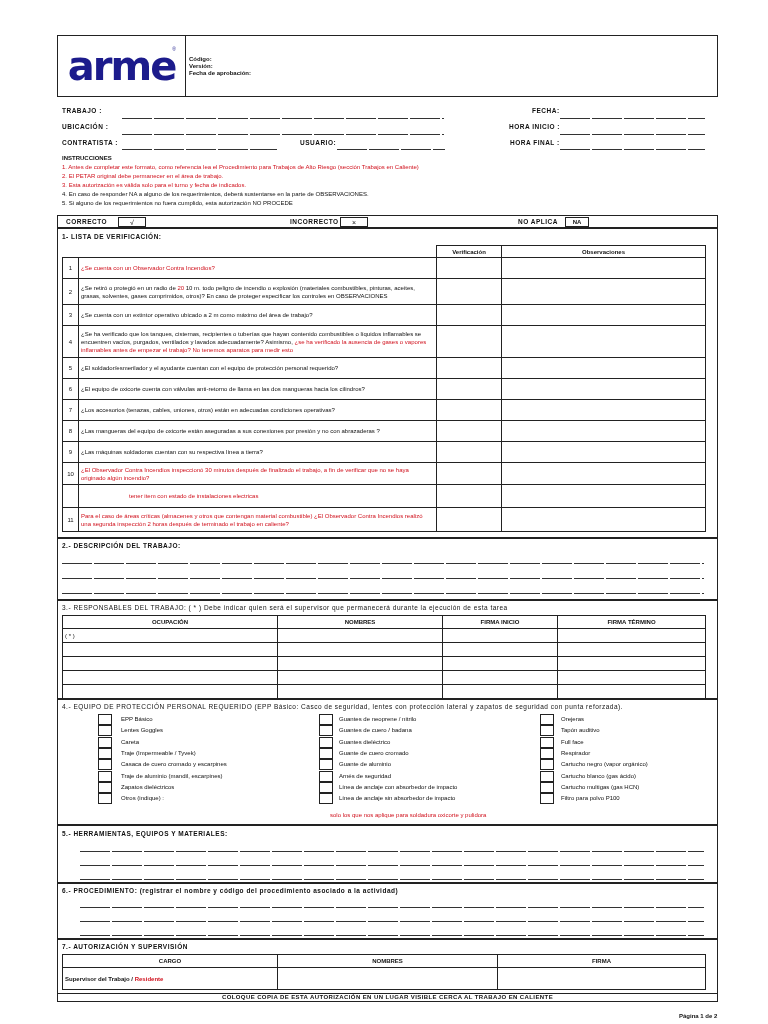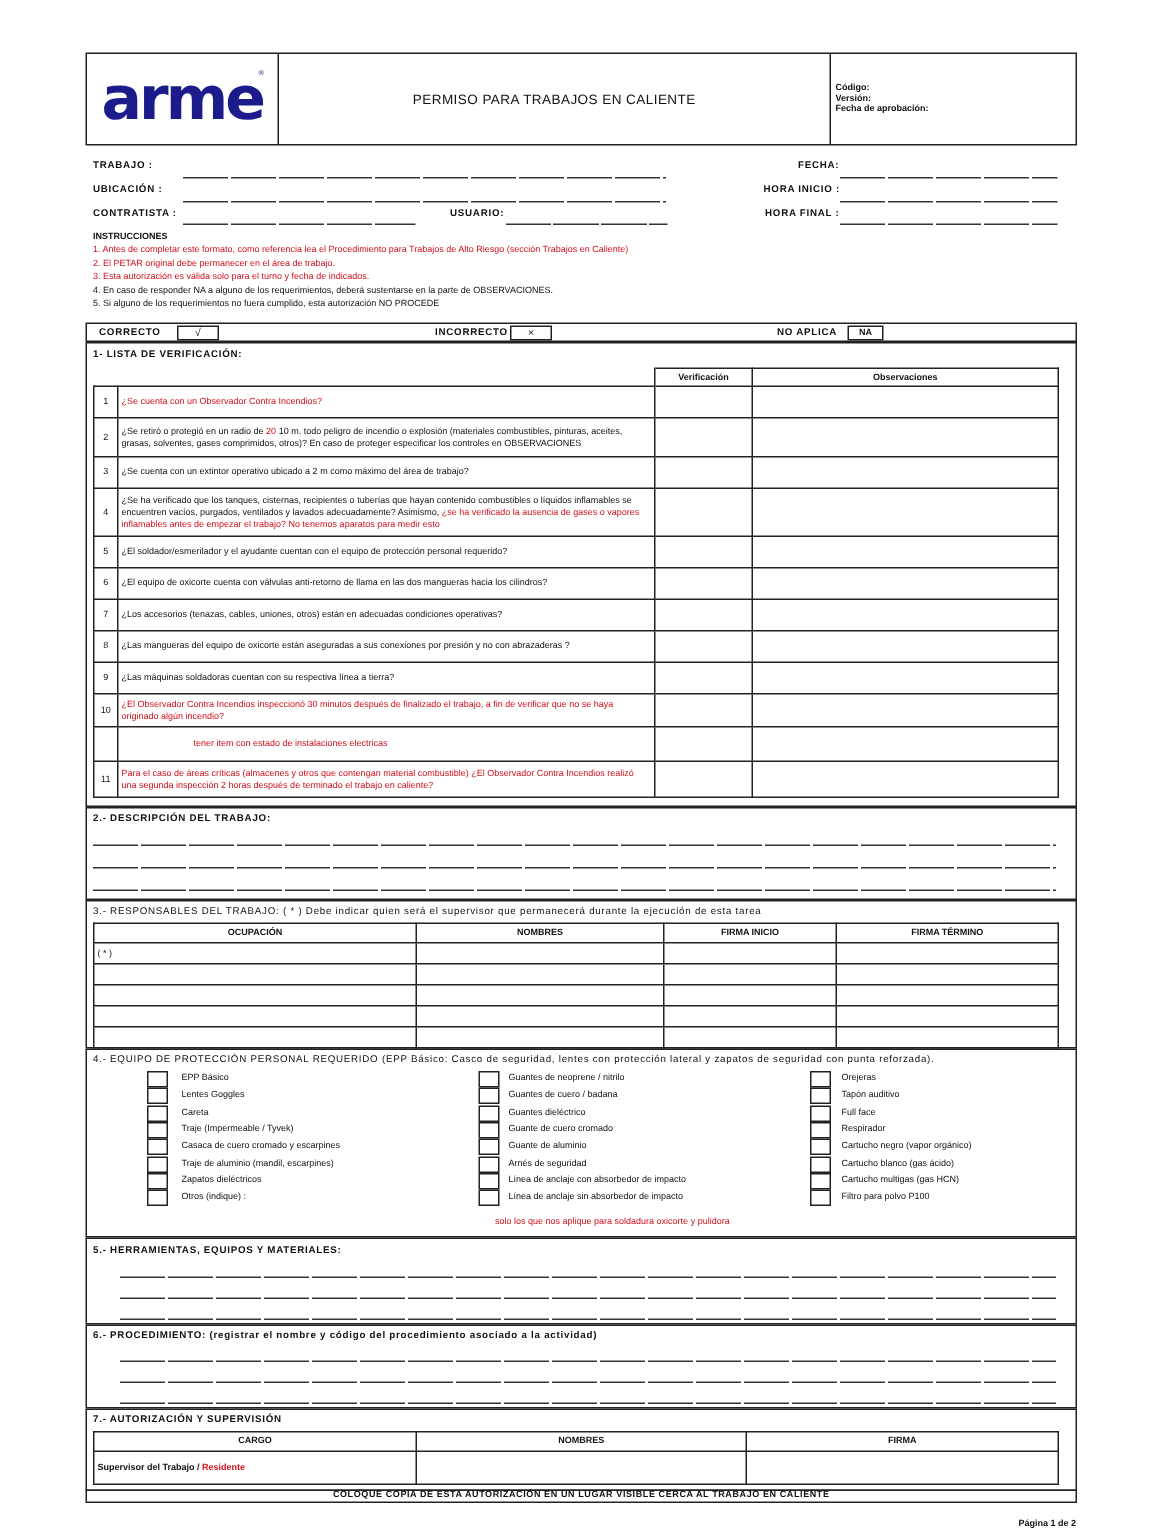--- a/index.html
+++ b/index.html
@@ -40,21 +40,20 @@
   .line { position: absolute; height: 1px; background: repeating-linear-gradient(90deg, #333 0 30px, #fff 30px 32px); }
 </style>
 </head>
 <body>
 
 <div id="hdr" class="abs">
   <div class="logo">
     <span class="word">arme</span>
     <span class="reg">®</span>
   </div>
-  <div class="title">PERMISO PARA TRABAJOS EN CALIENTE</div>
   <div class="meta">
     <div>Código:</div>
     <div>Versión:</div>
     <div>Fecha de aprobación:</div>
   </div>
 </div>
 
 <div class="abs flabel" style="left:62px;top:107px;">TRABAJO :</div>
 <div class="line" style="left:122px;top:118px;width:322px;"></div>
 <div class="abs flabel" style="left:62px;top:123px;">UBICACIÓN :</div>

